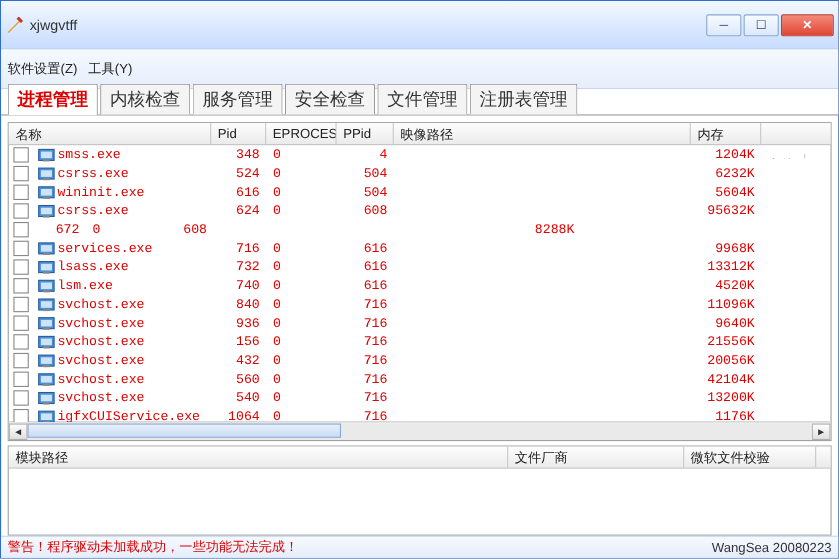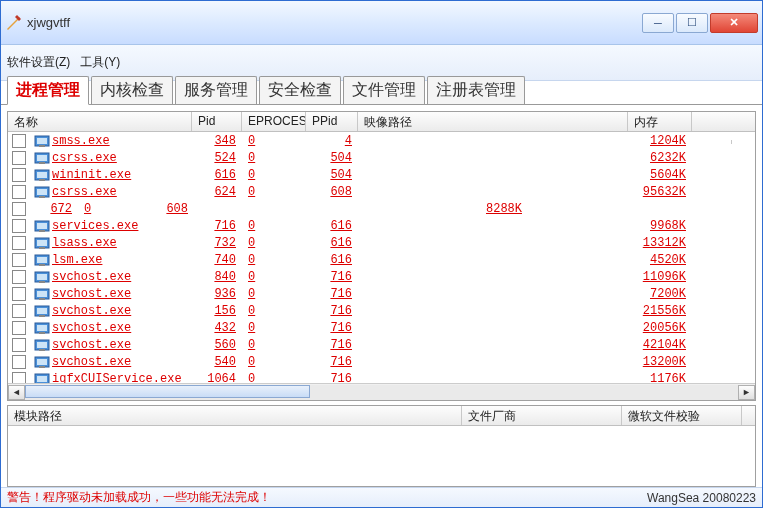--- a/index.html
+++ b/index.html
@@ -16,21 +16,21 @@
 .tabbar { height: 24px; background: #fff; display: flex; align-items: flex-end; padding: 0 6px; border-bottom: 1px solid #999; }
 .tab { padding: 3px 8px; border: 1px solid #999; border-bottom: none; margin-right: 2px; background: #f4f4f4; color: #333; cursor: pointer; border-radius: 2px 2px 0 0; font-size: 16px; }
 .tab.active { background: #fff; border-bottom: 1px solid #fff; position: relative; top: 1px; color: #d00; font-weight: bold; }
 .content { flex: 1; display: flex; flex-direction: column; padding: 6px 6px 0 6px; gap: 4px; min-height: 0; }
 .panel { border: 1px solid #a0a0a0; background: #fff; display: flex; flex-direction: column; }
 .panel.top { height: 290px; }
 .panel.bottom { height: 120px; }
 .headers { display: flex; background: linear-gradient(#fdfdfd,#ebebeb); border-bottom: 1px solid #c0c0c0; height: 20px; flex-shrink: 0; }
 .hcell { border-right: 1px solid #c8c8c8; padding: 2px 6px; white-space: nowrap; overflow: hidden; color: #222; cursor: pointer; }
 .rows { flex: 1; overflow-y: scroll; overflow-x: hidden; font-family: "Courier New", monospace; font-size: 12px; }
-.row { display: flex; height: 17px; align-items: center; color: #d00; text-decoration: underline; }
+.row { display: flex; height: 17px; align-items: center; color: #d00; }
 .row .cell { padding: 0 6px; white-space: nowrap; overflow: hidden; }
 .row .chk { width: 14px; height: 14px; border: 1px solid #888; margin: 0 2px 0 4px; flex-shrink: 0; background: #fff; cursor: pointer; }
 .row .picon { width: 16px; height: 16px; flex-shrink: 0; margin-right: 2px; }
 .hscroll { height: 17px; background: #f0f0f0; border-top: 1px solid #ccc; display: flex; align-items: center; flex-shrink: 0; }
 .hscroll .arrow { width: 17px; height: 15px; background: linear-gradient(#fdfdfd,#e0e0e0); border: 1px solid #b0b0b0; display: flex; align-items: center; justify-content: center; font-size: 9px; color: #333; cursor: pointer; }
 .hscroll .track { flex: 1; height: 15px; background: #eaeaea; position: relative; }
 .hscroll .thumb { position: absolute; left: 0; width: 40%; height: 13px; top: 0; background: linear-gradient(#e8f0fb,#c8dcf6); border: 1px solid #8aa8d2; cursor: pointer; }
 .statusbar { height: 20px; background: linear-gradient(#f5f9ff,#e6eefb); border-top: 1px solid #c6d6ee; display: flex; align-items: center; padding: 0 6px; font-size: 12px; }
 .statusbar .warn { color: #d00; flex: 1; }
 .statusbar .brand { color: #333; }
@@ -241,21 +241,21 @@
                 <rect x="1" y="3" width="14" height="10" fill="#4a90d9" stroke="#2a5a99"></rect>
                 <rect x="3" y="5" width="10" height="6" fill="#cde4f7"></rect>
                 <rect x="5" y="12" width="6" height="2" fill="#888"></rect>
               </svg>
               <span>svchost.exe</span>
             </div>
             <div class="cell c-pid">936</div>
             <div class="cell c-ep">0</div>
             <div class="cell c-ppid">716</div>
             <div class="cell c-path"></div>
-            <div class="cell c-mem">7200K</div>
+            <div class="cell c-mem">9640K</div>
             <div class="cell c-vendor"></div>
           </div>
           <div class="row">
             <div class="chk"></div>
             <div class="cell c-name">
               <svg class="picon" viewBox="0 0 16 16">
                 <rect x="1" y="3" width="14" height="10" fill="#4a90d9" stroke="#2a5a99"></rect>
                 <rect x="3" y="5" width="10" height="6" fill="#cde4f7"></rect>
                 <rect x="5" y="12" width="6" height="2" fill="#888"></rect>
               </svg>

